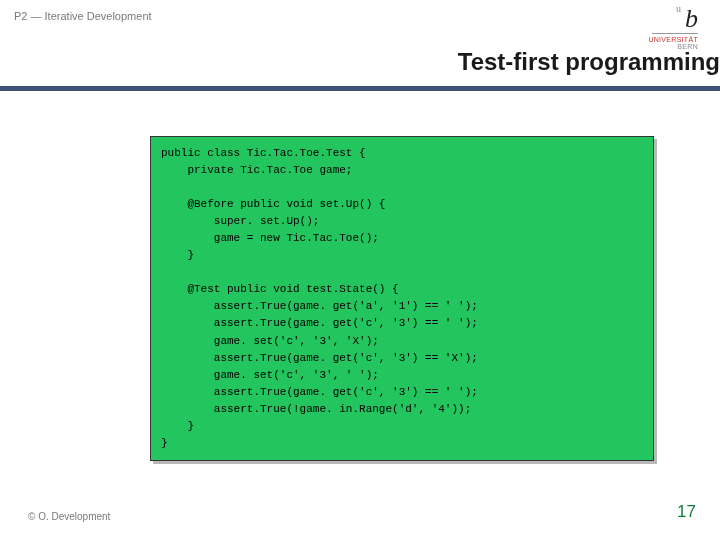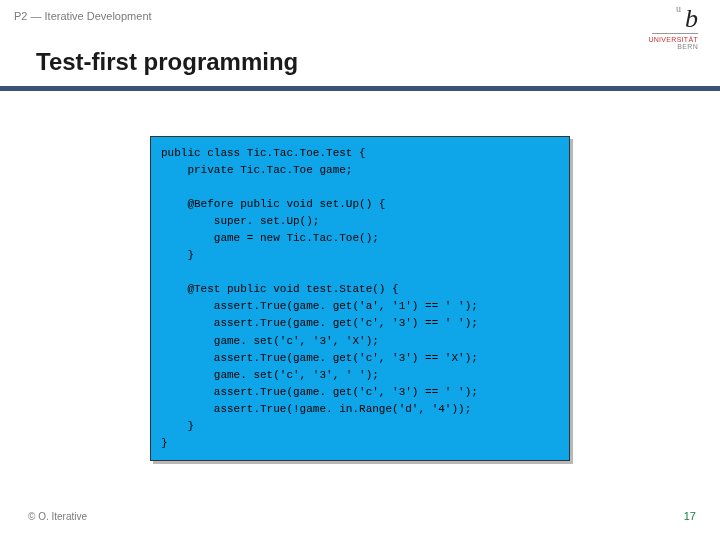--- a/index.html
+++ b/index.html
@@ -61,53 +61,54 @@
     top: 48px;
     left: 0;
     right: 0;
   }
   .title {
     font-size: 24px;
     font-weight: bold;
     color: #1a1a1a;
     padding-left: 36px;
     padding-bottom: 10px;
+    text-align: right;
   }
   .title-rule {
     height: 5px;
     background: #3e5277;
     width: 100%;
   }
   .code-box {
     position: absolute;
     top: 136px;
     left: 150px;
-    width: 420px;
+    width: 504px;
     border: 1px solid #333;
-    background: #0ea5e9;
+    background: #22c55e;
     box-shadow: 3px 3px 0 #b8b8b8;
     padding: 8px 10px 8px 10px;
     font-family: "Courier New", monospace;
     font-size: 11px;
     line-height: 1.55;
     color: #000;
     white-space: pre;
   }
   .footer-left {
     position: absolute;
     bottom: 18px;
     left: 28px;
     font-size: 10px;
     color: #7a7a7a;
   }
   .footer-right {
     position: absolute;
     bottom: 18px;
     right: 24px;
-    font-size: 11px;
+    font-size: 17px;
     color: #15803d;
   }
 </style>
 </head>
 <body>
 
 <div class="breadcrumb">P2 — Iterative Development</div>
 
 <div class="logo">
   <span class="logo-b-wrap">
@@ -136,14 +137,14 @@
         assert.True(game. get('a', '1') == ' ');
         assert.True(game. get('c', '3') == ' ');
         game. set('c', '3', 'X');
         assert.True(game. get('c', '3') == 'X');
         game. set('c', '3', ' ');
         assert.True(game. get('c', '3') == ' ');
         assert.True(!game. in.Range('d', '4'));
     }
 }</div>
 
-<div class="footer-left">© O. Iterative</div>
+<div class="footer-left">© O. Development</div>
 <div class="footer-right">17</div>
 
 </body></html>

